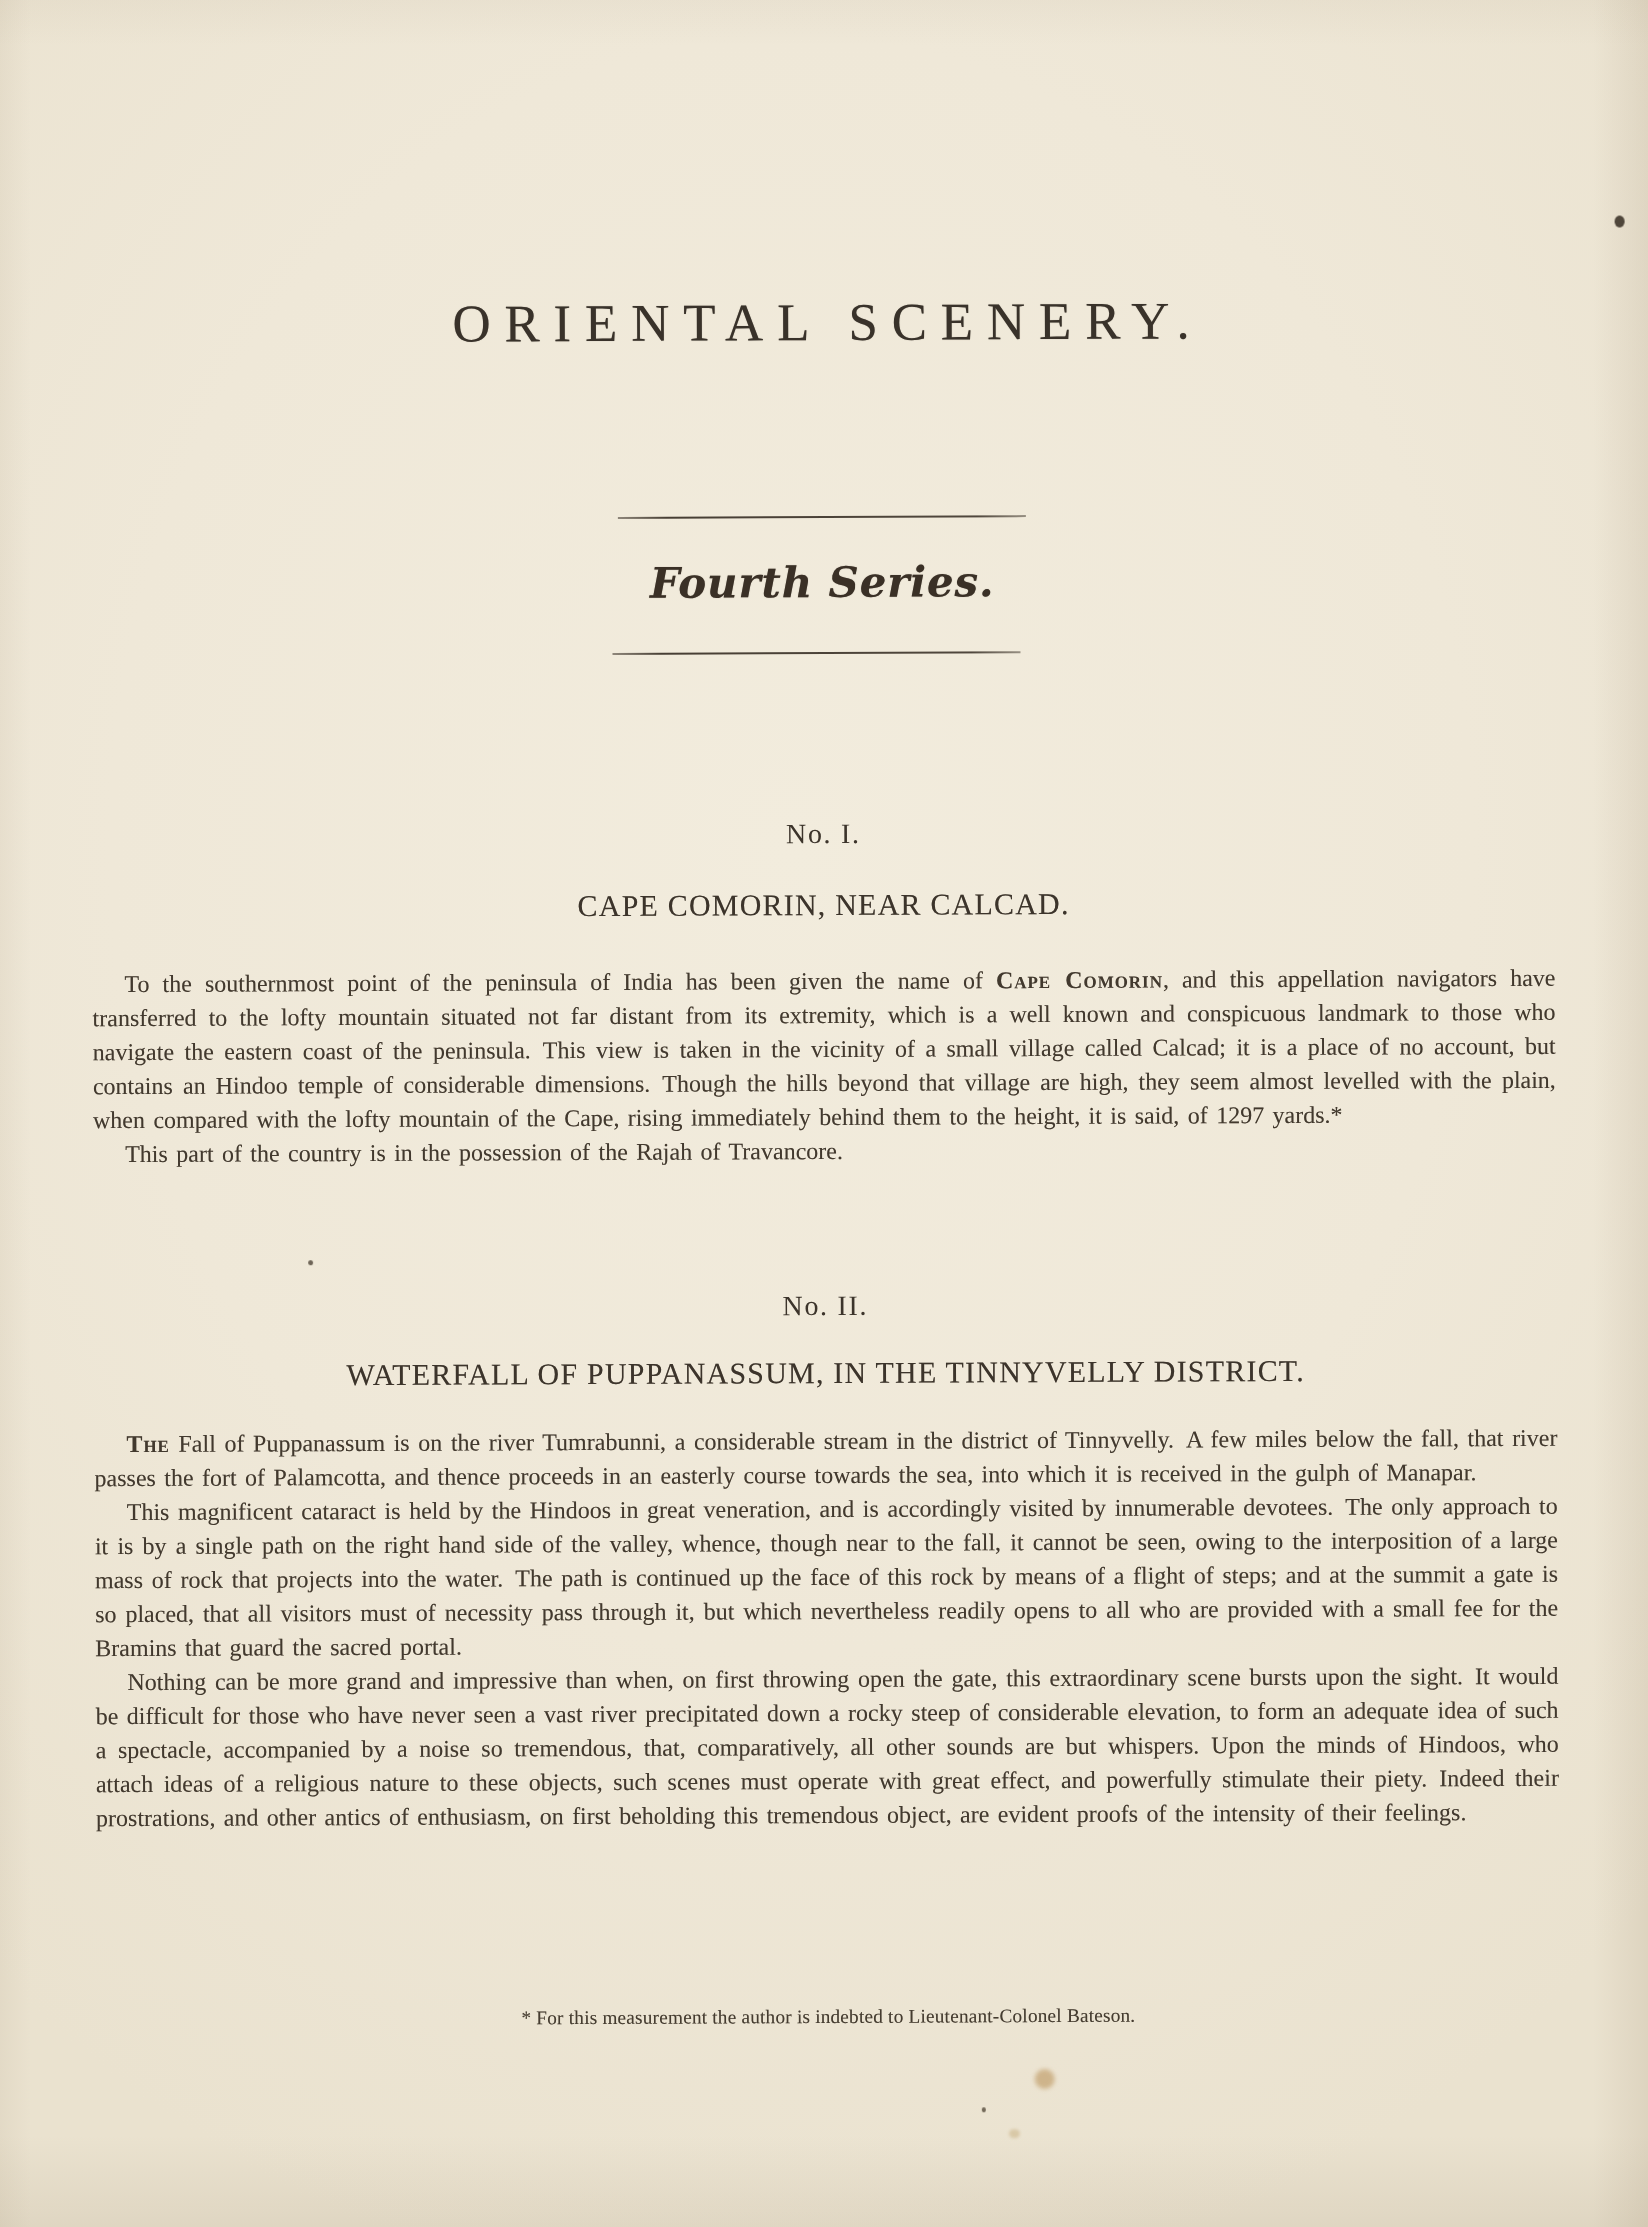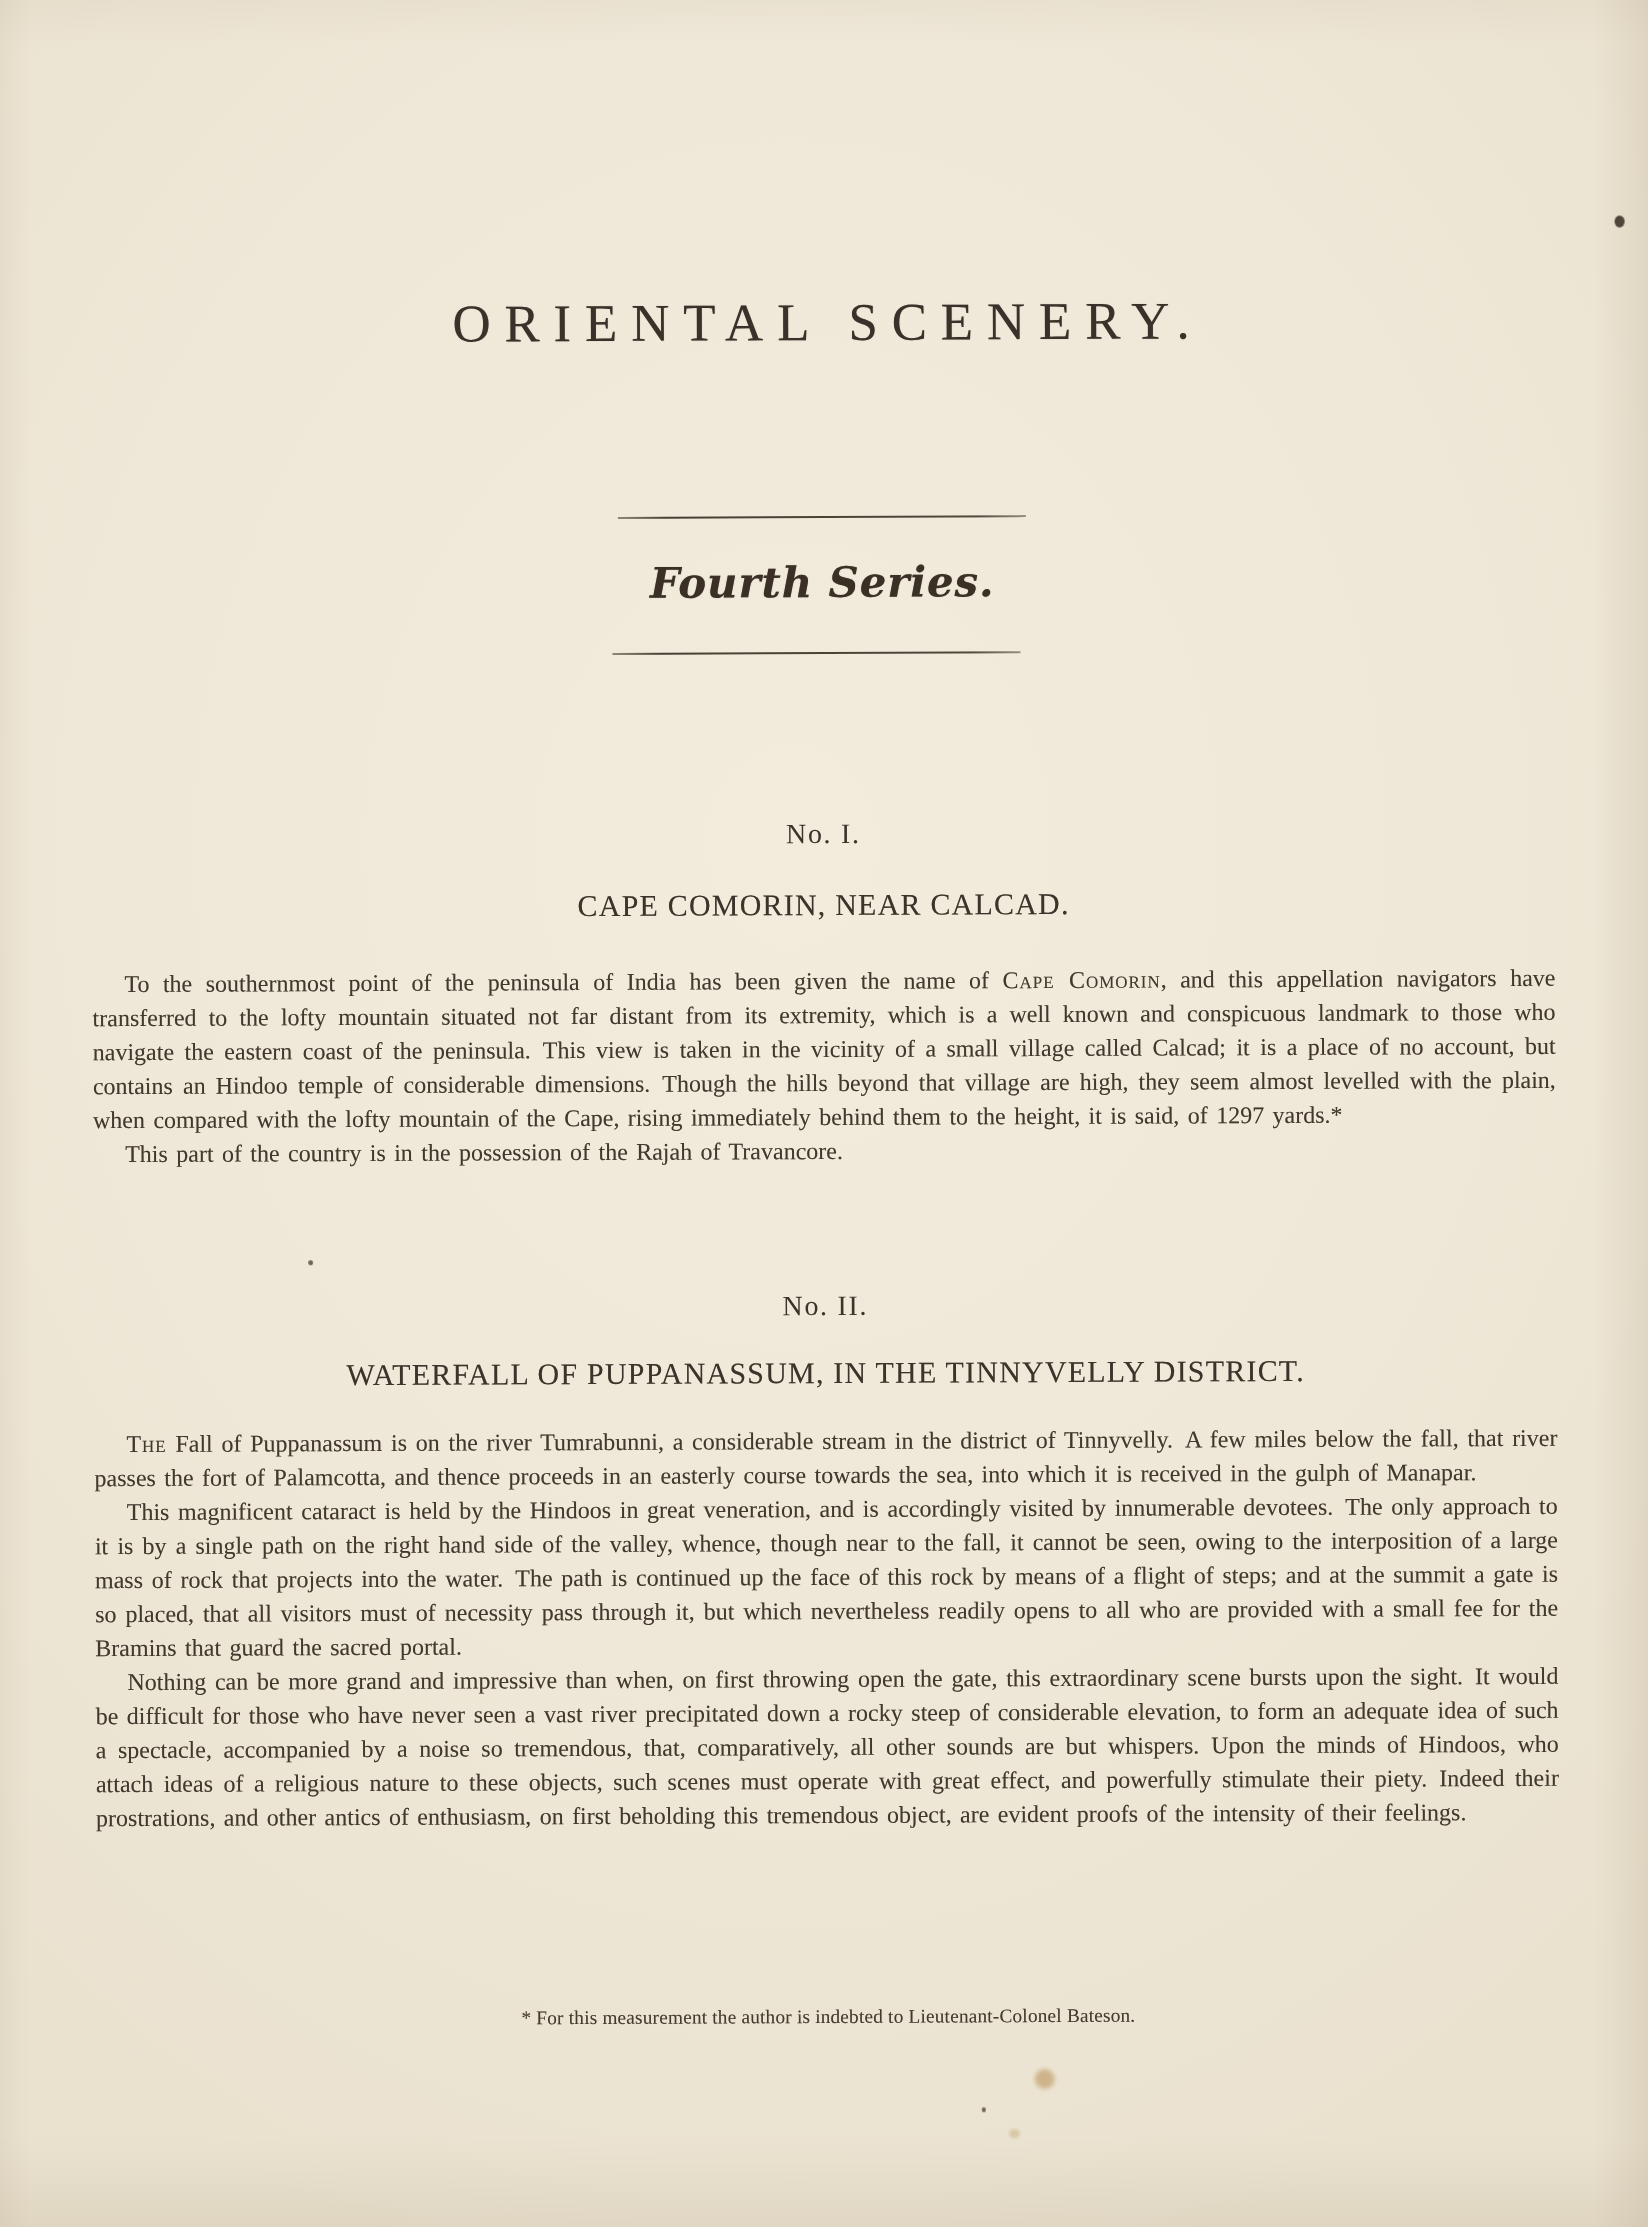--- a/index.html
+++ b/index.html
@@ -59,21 +59,21 @@
   .sec-paras{
     margin:41px auto 0 auto;
     width:1463px;
     font-size:24px;line-height:34px;
     text-align:justify;
     word-spacing:.10em;
     color:#42392e;
     text-shadow:0 0 0.5px rgba(66,57,46,.35);
   }
   .sec-paras p{margin:0;text-indent:32px;}
-  .sc{font-variant:small-caps;letter-spacing:.04em;}
+  .sc{font-variant:small-caps;letter-spacing:.04em;font-weight:bold;}
   .section-2 .sec-num{margin-top:121px;}
   .section-2 .sec-head{margin-top:33px;}
   .section-2 .sec-paras{margin-top:33px;}
   .footnote{
     position:absolute;top:2006px;left:0;width:100%;
     text-align:center;
     font-size:19.3px;letter-spacing:.01em;
     color:#453c30;
     text-shadow:0 0 0.5px rgba(69,60,48,.35);
   }

